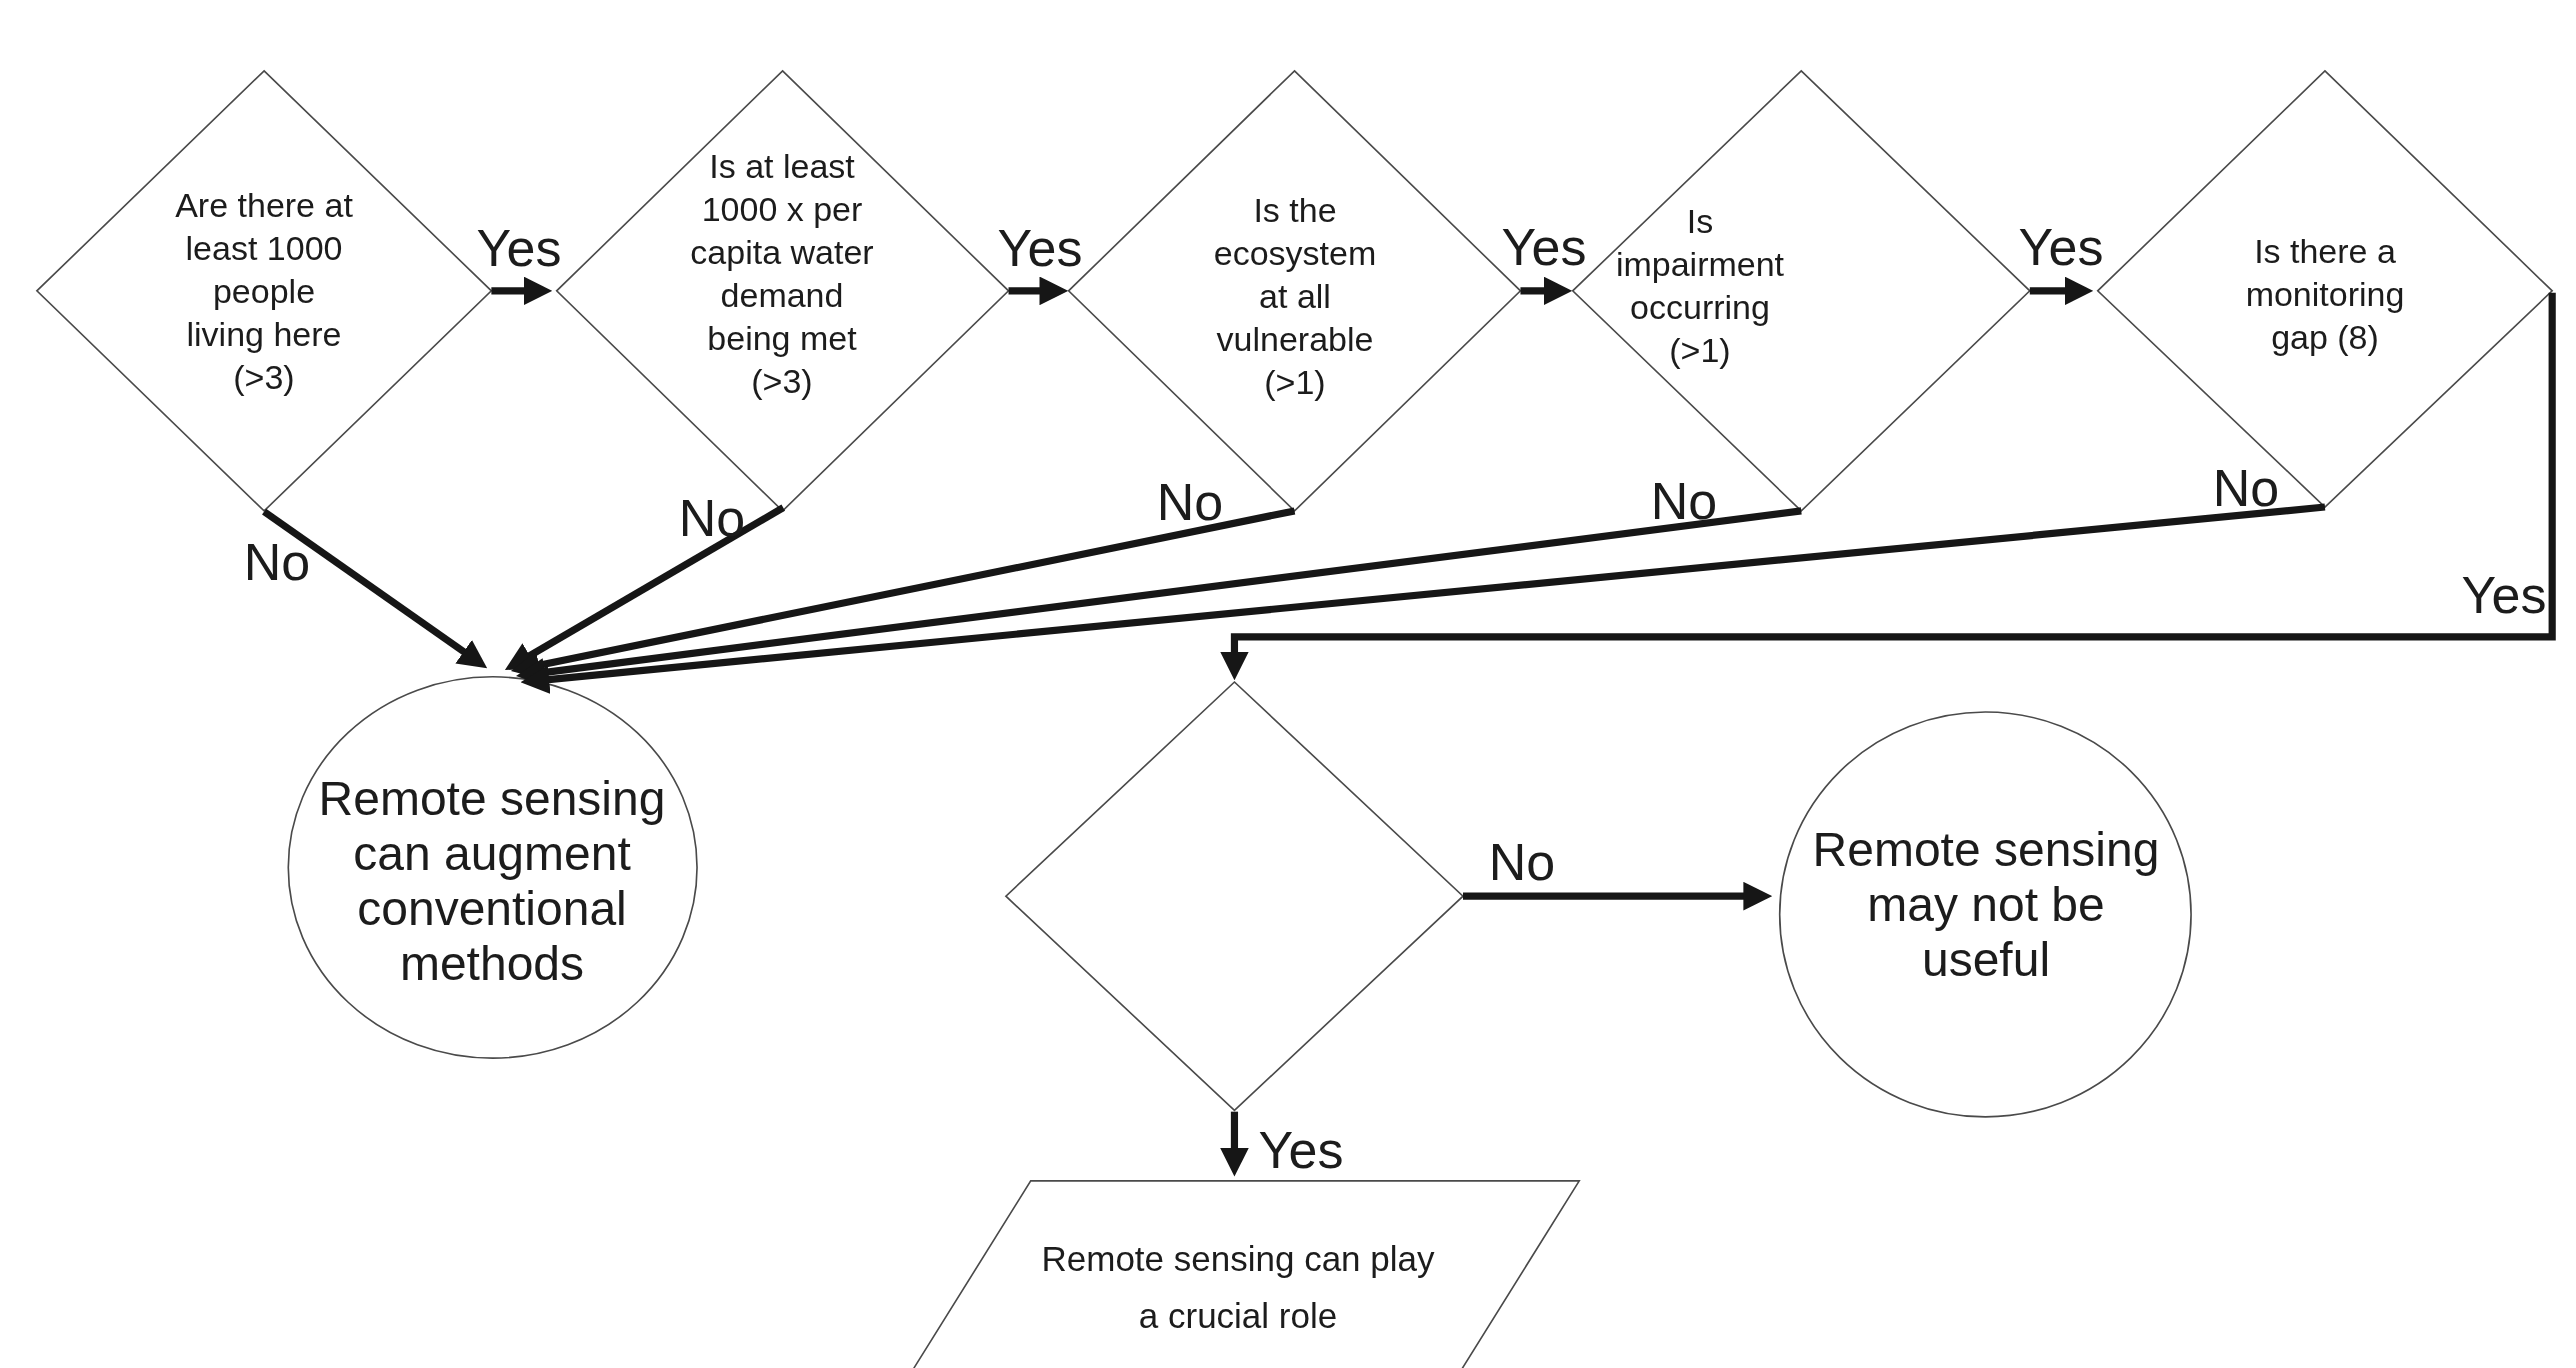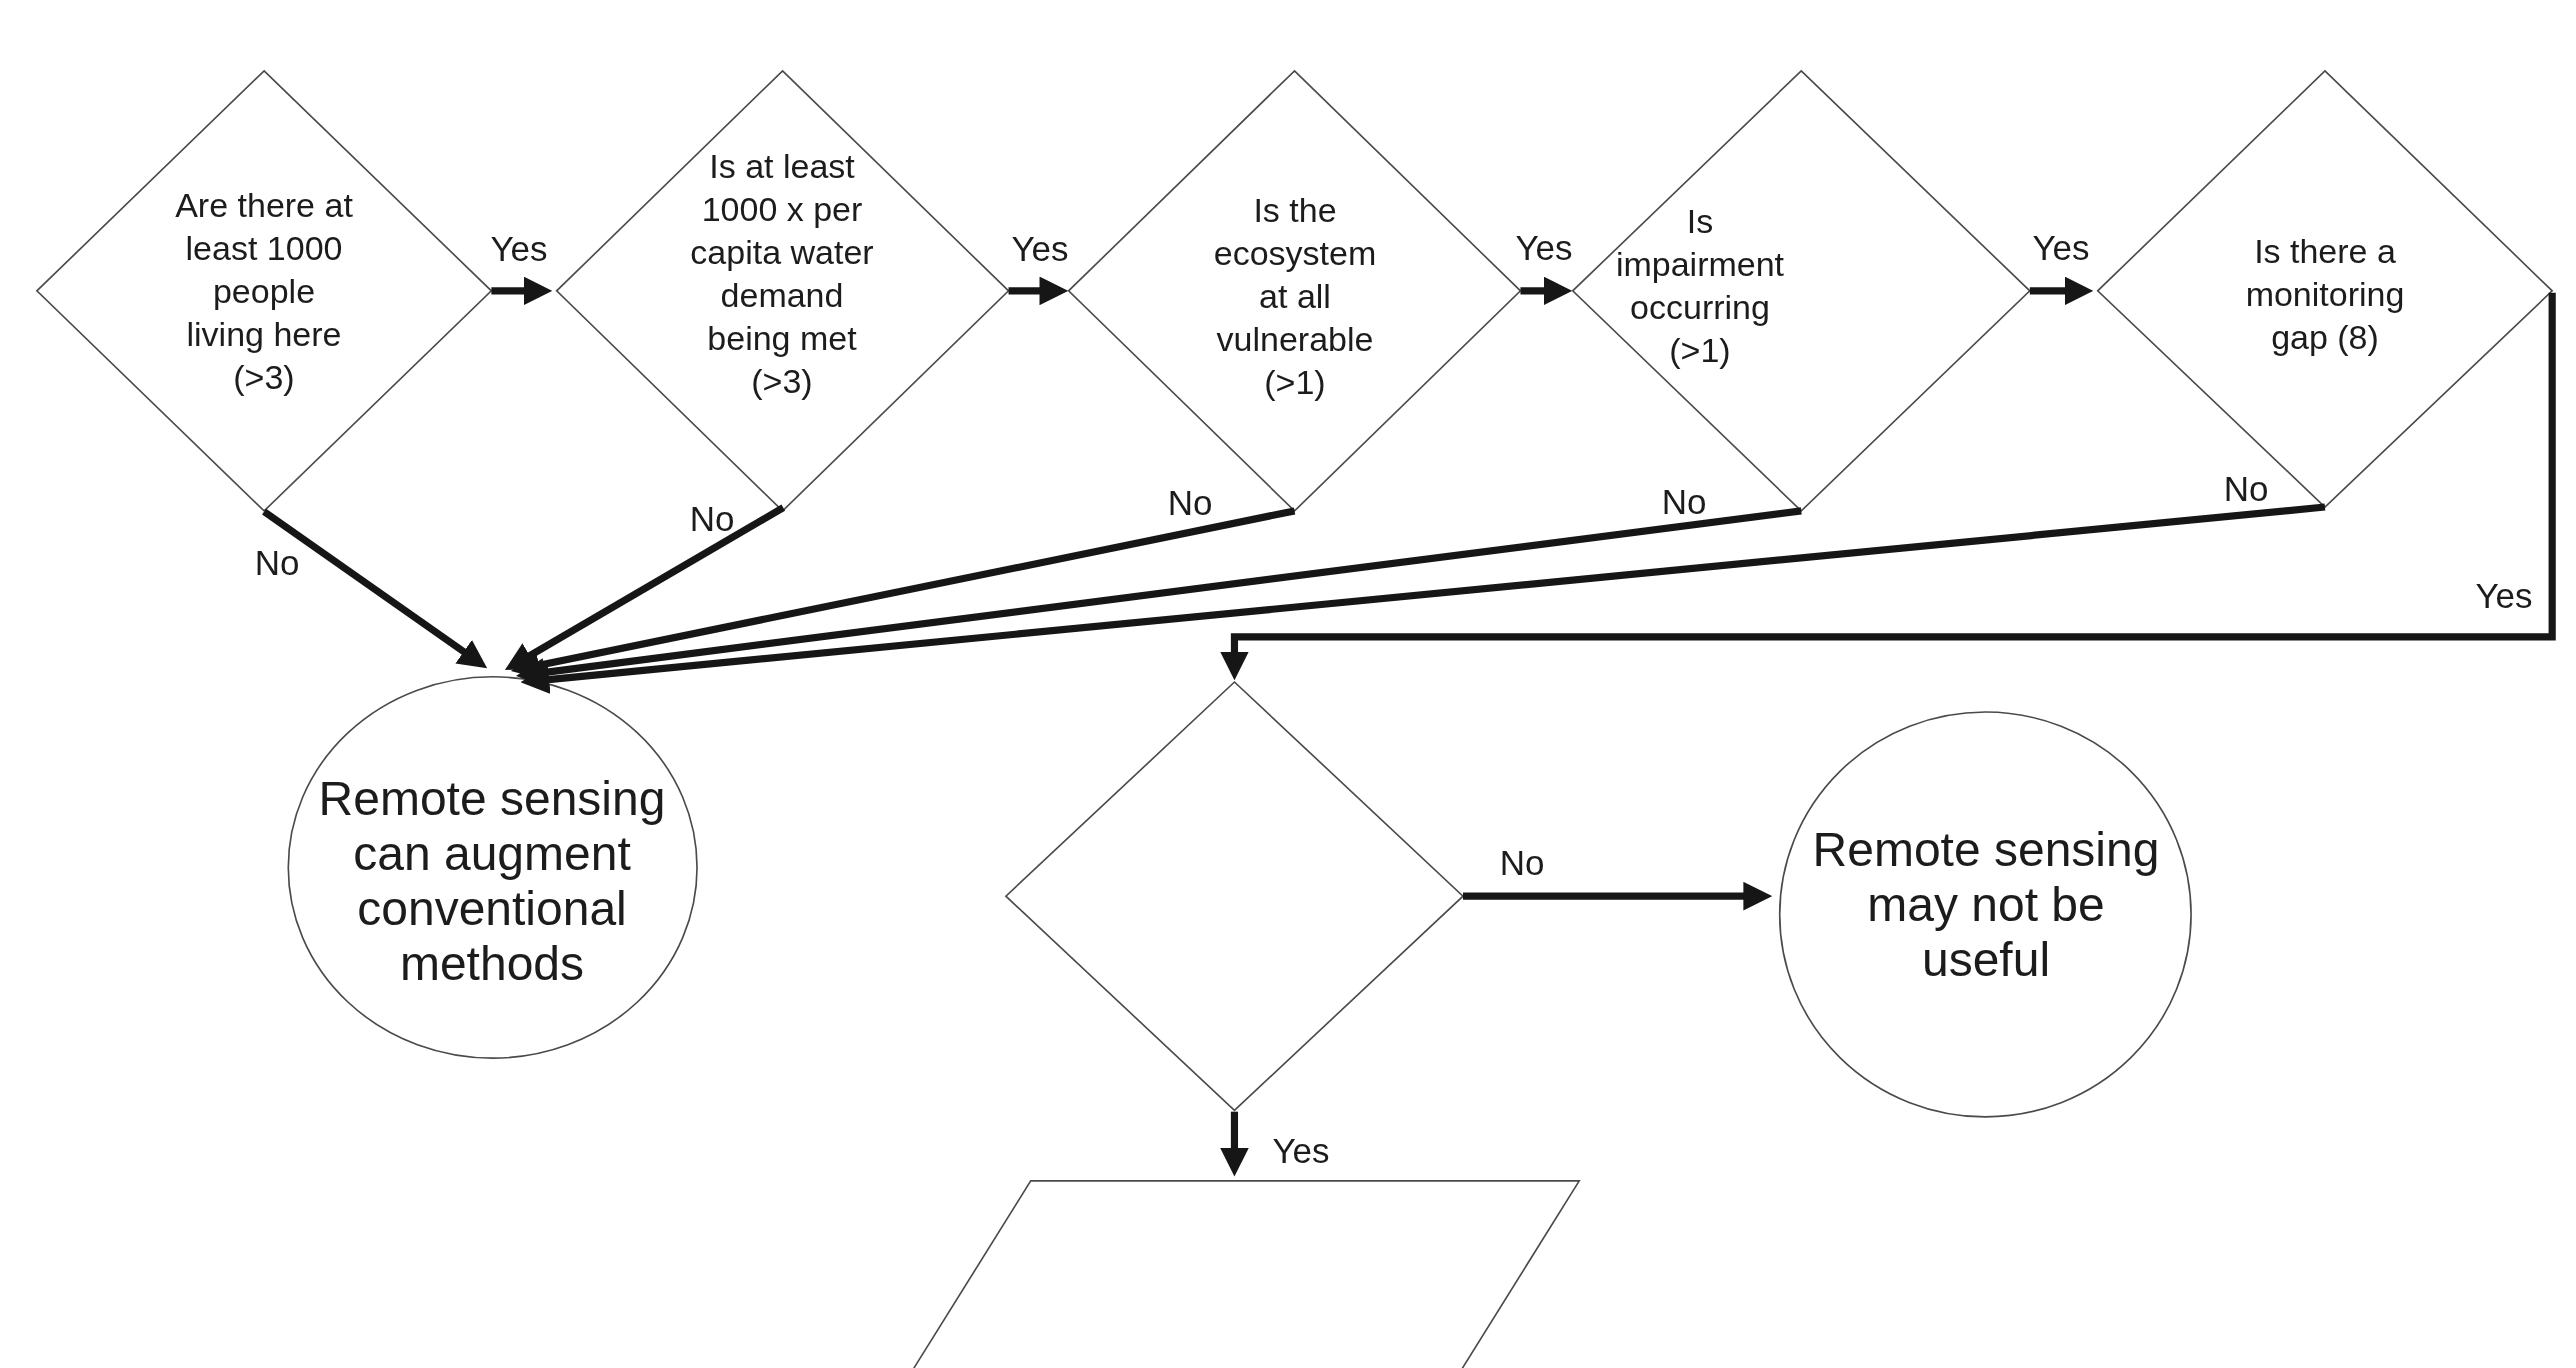--- a/index.html
+++ b/index.html
@@ -37,21 +37,21 @@
   }
   .circle-lbl {
     font-size: 48px;
     line-height: 55px;
   }
   .para-lbl {
     font-size: 35px;
     line-height: 57px;
   }
   .edge-lbl {
-    font-size: 35px;
+    font-size: 52px;
     line-height: 39px;
   }
   .shape {
     fill: #ffffff;
     stroke: #4a4a4a;
     stroke-width: 2.5;
   }
   .wire {
     fill: none;
     stroke: #161616;
@@ -124,20 +124,22 @@
   <div class="lbl node-lbl" style="left:2325px; top:248px; width:314px">Is there a
 monitoring
 gap (8)</div>
   <div class="lbl circle-lbl" style="left:492px; top:835px; width:366px">Remote sensing
 can augment
 conventional
 methods</div>
   <div class="lbl circle-lbl" style="left:1986px; top:858px; width:366px">Remote sensing
 may not be
 useful</div>
+  <div class="lbl para-lbl" style="left:1238px; top:1241px; width:588px">Remote sensing can play
+a crucial role</div>
 
   <div class="lbl edge-lbl" style="left:519px; top:202px">Yes</div>
   <div class="lbl edge-lbl" style="left:1040px; top:202px">Yes</div>
   <div class="lbl edge-lbl" style="left:1544px; top:201px">Yes</div>
   <div class="lbl edge-lbl" style="left:2061px; top:201px">Yes</div>
   <div class="lbl edge-lbl" style="left:2504px; top:549px">Yes</div>
   <div class="lbl edge-lbl" style="left:1301px; top:1104px">Yes</div>
 
   <div class="lbl edge-lbl" style="left:277px; top:516px">No</div>
   <div class="lbl edge-lbl" style="left:712px; top:472px">No</div>

